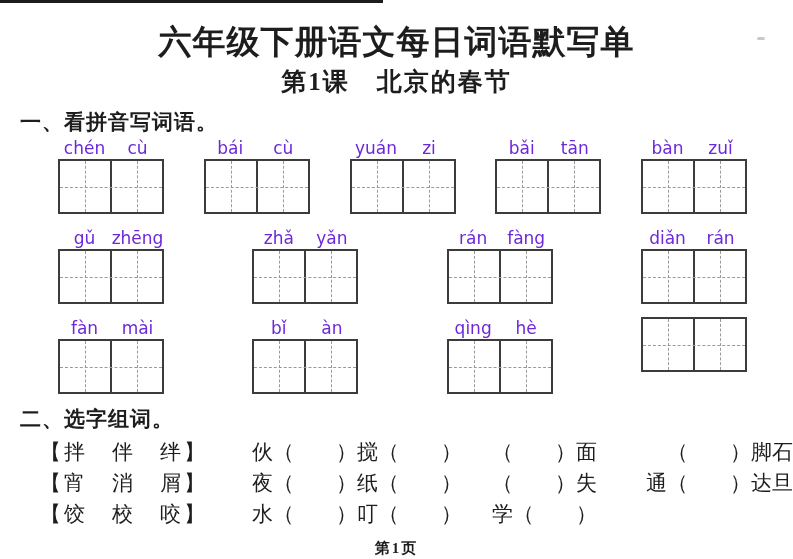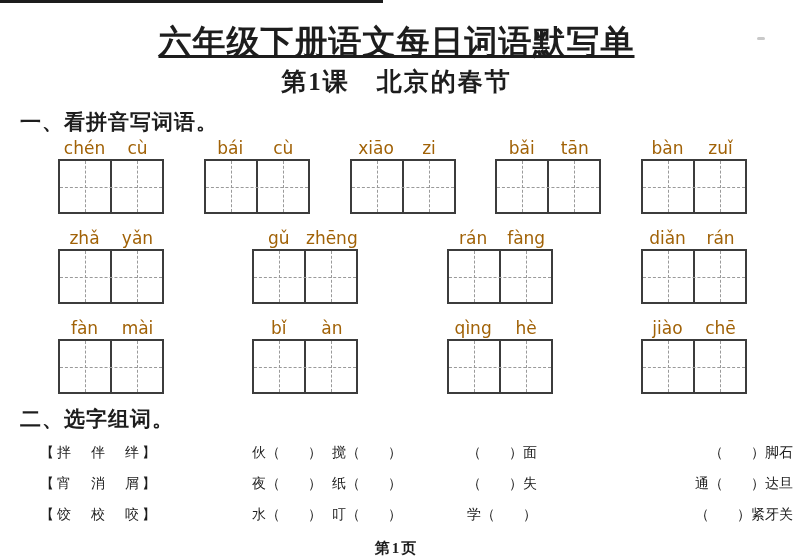--- a/index.html
+++ b/index.html
@@ -22,21 +22,20 @@
   }
   .scan-speck{
     position:absolute;top:37px;left:757px;width:8px;height:3px;background:#c9c9c9;border-radius:2px;
   }
   .title{
     margin:24px 0 0 0;
     text-align:center;
     font-size:33px;line-height:36px;
     font-weight:bold;
     letter-spacing:1px;
-    text-decoration:underline;
   }
   .subtitle{
     margin:7px 0 0 0;
     text-align:center;
     font-size:25px;line-height:30px;
     font-weight:bold;
     letter-spacing:2px;
   }
   .sec-heading{
     margin:13px 0 0 20px;
@@ -53,21 +52,21 @@
     display:flex;
     justify-content:space-between;
     margin-bottom:13px;
   }
   .word-unit{width:106px;}
   .pinyin{
     display:flex;
     width:106px;height:22px;
     font-family:"DejaVu Sans","Liberation Sans",sans-serif;
     font-size:17px;line-height:22px;
-    color:#a16207;
+    color:#6d28d9;
   }
   .pinyin span{flex:1;text-align:center;white-space:nowrap;}
   .wordbox{
     display:flex;
     width:106px;height:55px;
     border:2px solid var(--box-border);
     box-sizing:border-box;
     position:relative;
     background:#fff;
   }
@@ -81,21 +80,21 @@
   }
   .cell.first{border-right:2px solid var(--box-border);}
   .cell::before{ 
     content:"";
     position:absolute;top:0;bottom:0;left:50%;
     border-left:1px dashed var(--dash);
   }
   
   .choose-area{
     margin:6px 0 8px 40px;
-    font-size:14px;
+    font-size:21px;
   }
   .choose-line{
     display:flex;
     align-items:baseline;
     line-height:31px;
     white-space:nowrap;
   }
   .c-bracket{flex:0 0 212px;letter-spacing:3px;}
   .c-item0{flex:0 0 80px;}
   .c-item1{flex:0 0 135px;}
@@ -138,21 +137,21 @@
             <span>bái</span>
             <span>cù</span>
           </div>
           <div class="wordbox">
             <div class="cell first"></div>
             <div class="cell"></div>
           </div>
         </div>
         <div class="word-unit">
           <div class="pinyin">
-            <span>xiāo</span>
+            <span>yuán</span>
             <span>zi</span>
           </div>
           <div class="wordbox">
             <div class="cell first"></div>
             <div class="cell"></div>
           </div>
         </div>
         <div class="word-unit">
           <div class="pinyin">
             <span>bǎi</span>
@@ -170,40 +169,40 @@
           </div>
           <div class="wordbox">
             <div class="cell first"></div>
             <div class="cell"></div>
           </div>
         </div>
       </div>
       <div class="pin-row">
         <div class="word-unit">
           <div class="pinyin">
+            <span>gǔ</span>
+            <span>zhēng</span>
+          </div>
+          <div class="wordbox">
+            <div class="cell first"></div>
+            <div class="cell"></div>
+          </div>
+        </div>
+        <div class="word-unit">
+          <div class="pinyin">
             <span>zhǎ</span>
             <span>yǎn</span>
           </div>
           <div class="wordbox">
             <div class="cell first"></div>
             <div class="cell"></div>
           </div>
         </div>
         <div class="word-unit">
           <div class="pinyin">
-            <span>gǔ</span>
-            <span>zhēng</span>
-          </div>
-          <div class="wordbox">
-            <div class="cell first"></div>
-            <div class="cell"></div>
-          </div>
-        </div>
-        <div class="word-unit">
-          <div class="pinyin">
             <span>rán</span>
             <span>fàng</span>
           </div>
           <div class="wordbox">
             <div class="cell first"></div>
             <div class="cell"></div>
           </div>
         </div>
         <div class="word-unit">
           <div class="pinyin">
@@ -241,24 +240,20 @@
           <div class="pinyin">
             <span>qìng</span>
             <span>hè</span>
           </div>
           <div class="wordbox">
             <div class="cell first"></div>
             <div class="cell"></div>
           </div>
         </div>
         <div class="word-unit">
-          <div class="pinyin">
-            <span>jiào</span>
-            <span>chē</span>
-          </div>
           <div class="wordbox">
             <div class="cell first"></div>
             <div class="cell"></div>
           </div>
         </div>
       </div>
     </div>
 
   <div class="sec-heading">二、选字组词。</div>
   <div class="choose-area" id="choose-area">
@@ -274,18 +269,17 @@
         <span class="c-item0">夜（　　）</span>
         <span class="c-item1">纸（　　）</span>
         <span class="c-item2">（　　）失</span>
         <span class="c-item3">通（　　）达旦</span>
       </div>
       <div class="choose-line">
         <span class="c-bracket">【饺　校　咬】</span>
         <span class="c-item0">水（　　）</span>
         <span class="c-item1">叮（　　）</span>
         <span class="c-item2">学（　　）</span>
-        <span class="c-item3">（　　）紧牙关</span>
       </div>
     </div>
 
   <div class="footer">第1页</div>
 </div>
 
 </body></html>

